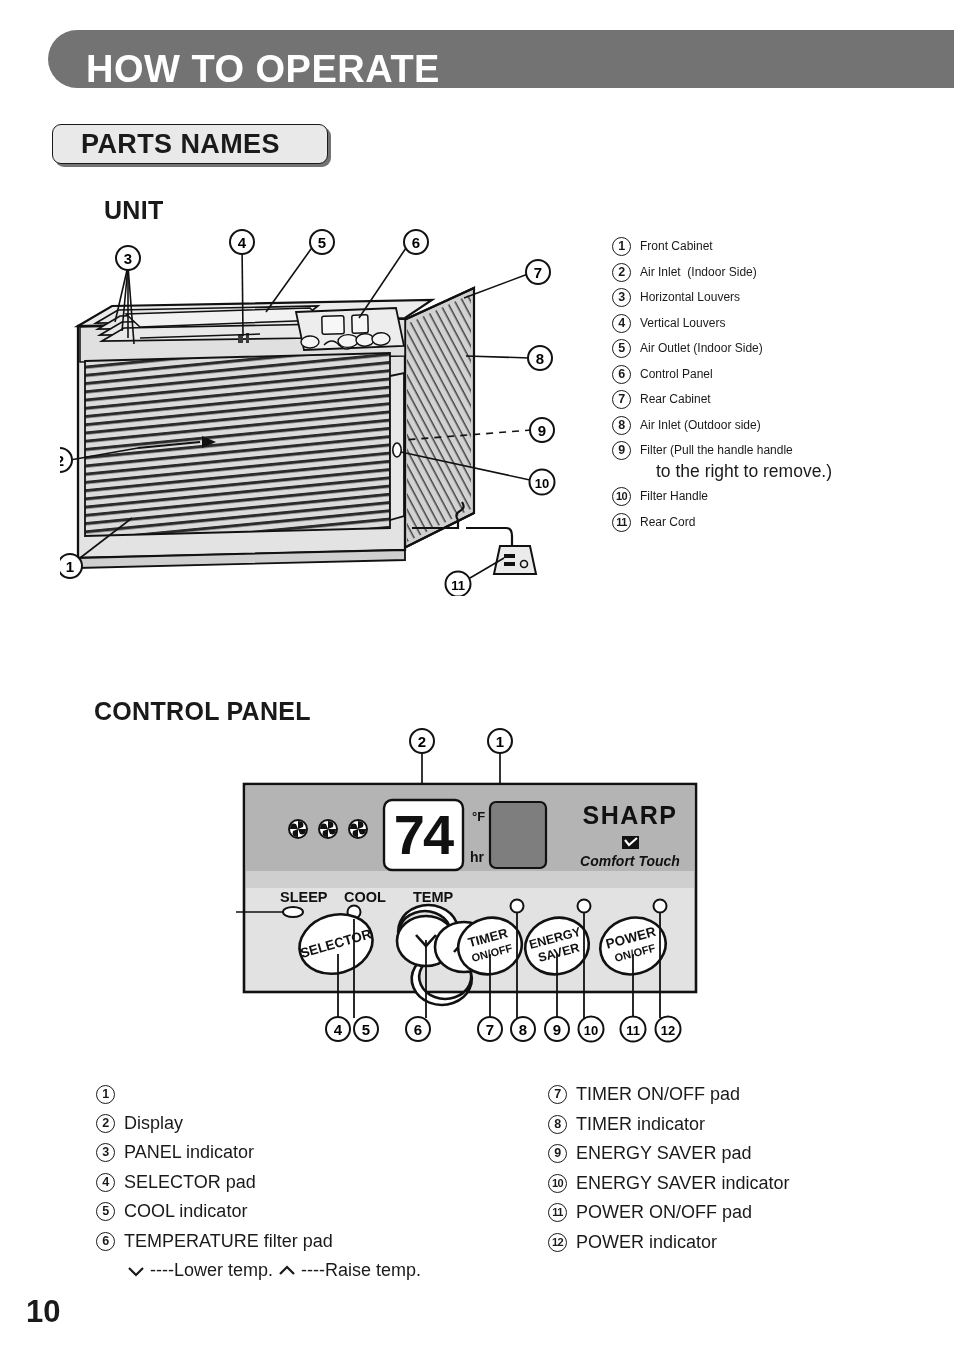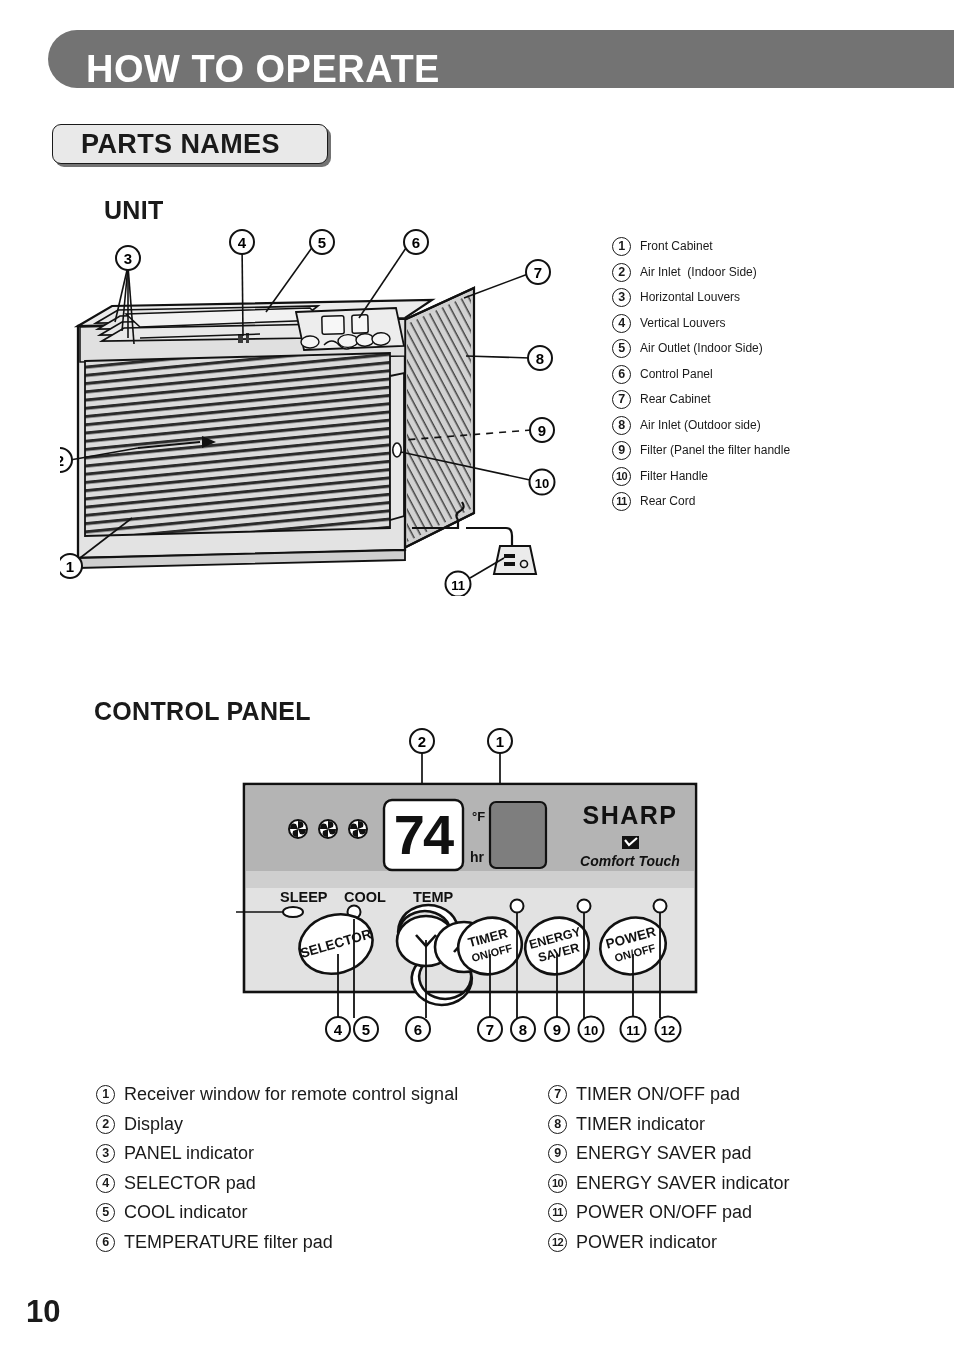--- a/index.html
+++ b/index.html
@@ -275,22 +275,23 @@
   <div class="row">
       <span class="cnum">7</span>
       <span class="txt">Rear Cabinet</span>
     </div>
   <div class="row">
       <span class="cnum">8</span>
       <span class="txt">Air Inlet (Outdoor side)</span>
     </div>
   <div class="row">
       <span class="cnum">9</span>
-      <span class="txt">Filter (Panel the filter handle</span>
-    </div>
+      <span class="txt">Filter (Pull the handle handle</span>
+    </div>
+  <div class="cont">to the right to remove.)</div>
   <div class="row">
       <span class="cnum wide">10</span>
       <span class="txt">Filter Handle</span>
     </div>
   <div class="row">
       <span class="cnum wide">11</span>
       <span class="txt">Rear Cord</span>
     </div>
 </div>
 
@@ -451,21 +452,20 @@
           <circle cx="432" cy="303" r="12.5" fill="#fff" stroke="#111" stroke-width="2"></circle>
           <text x="432" y="308.5" text-anchor="middle" font-size="13" font-weight="bold">12</text>
         </g>
   </g>
 </svg>
 </div>
 
 <div class="legend" id="legend-left">
   <div class="row">
       <span class="cnum">1</span>
-      <span class="txt">Receiver window for remote control signal</span>
     </div>
   <div class="row">
       <span class="cnum">2</span>
       <span class="txt">Display</span>
     </div>
   <div class="row">
       <span class="cnum">3</span>
       <span class="txt">PANEL indicator</span>
     </div>
   <div class="row">
@@ -473,20 +473,30 @@
       <span class="txt">SELECTOR pad</span>
     </div>
   <div class="row">
       <span class="cnum">5</span>
       <span class="txt">COOL indicator</span>
     </div>
   <div class="row">
       <span class="cnum">6</span>
       <span class="txt">TEMPERATURE filter pad</span>
     </div>
+  <div class="sub">
+    <svg width="20" height="14" viewBox="0 0 20 14">
+        <path d="M3 4 l7 7 l7 -7" fill="none" stroke="#1a1a1a" stroke-width="2.2"></path>
+      </svg>
+    <span>----Lower temp.</span>
+    <svg width="20" height="14" viewBox="0 0 20 14">
+        <path d="M3 10 l7 -7 l7 7" fill="none" stroke="#1a1a1a" stroke-width="2.2"></path>
+      </svg>
+    <span>----Raise temp.</span>
+  </div>
 </div>
 
 <div class="legend" id="legend-right">
   <div class="row">
       <span class="cnum">7</span>
       <span class="txt">TIMER ON/OFF pad</span>
     </div>
   <div class="row">
       <span class="cnum">8</span>
       <span class="txt">TIMER indicator</span>

